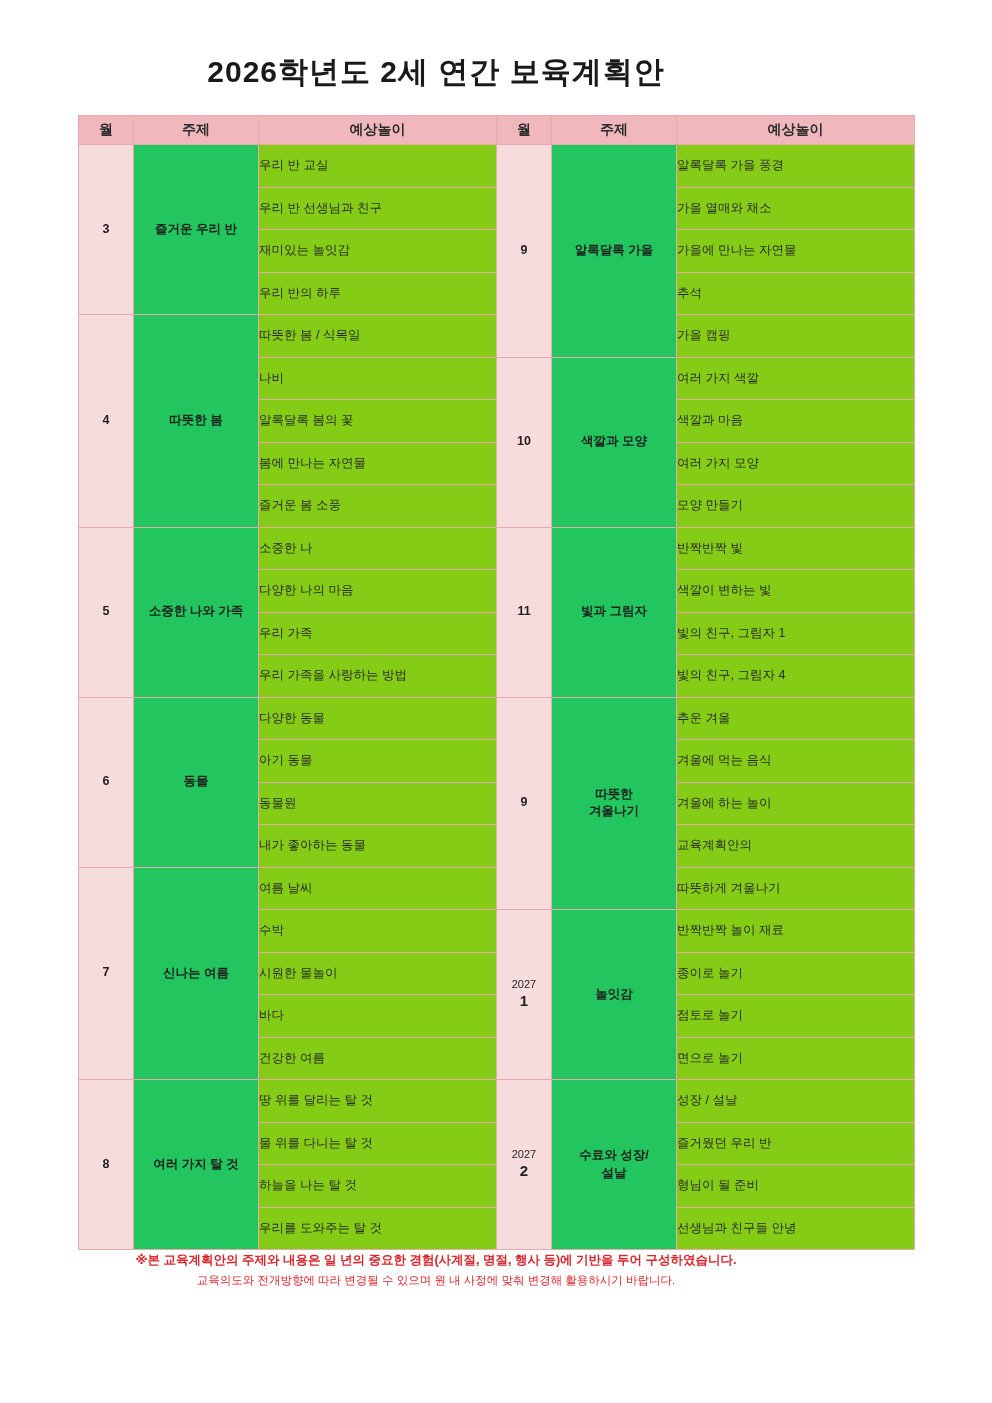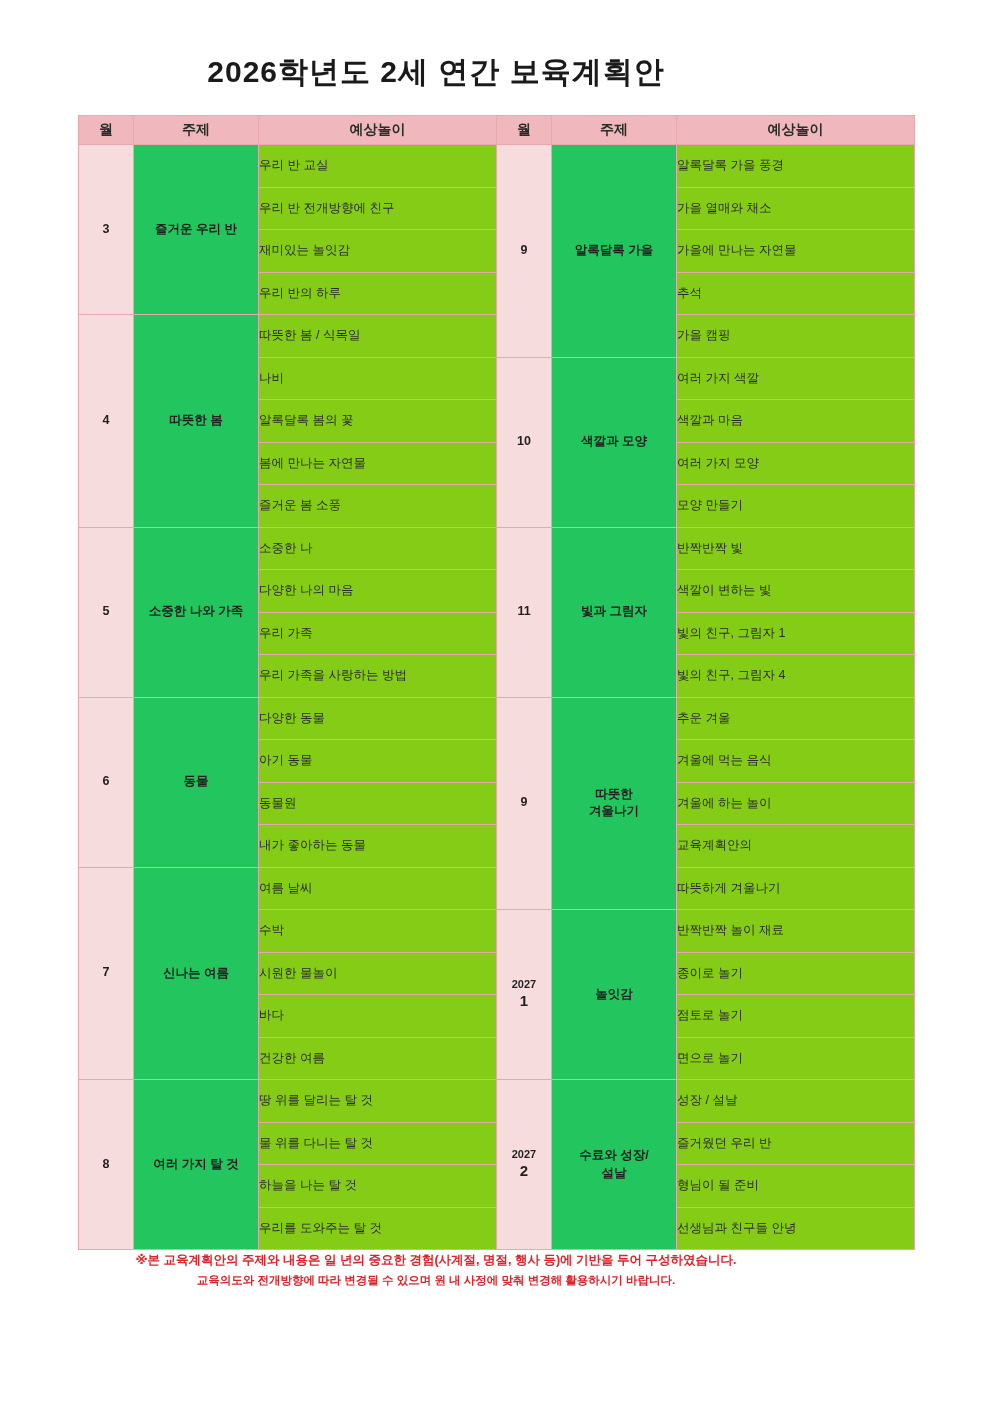--- a/index.html
+++ b/index.html
@@ -57,21 +57,21 @@
     text-align: center;
     vertical-align: middle;
     font-weight: bold;
     font-size: 15px;
     color: #1f1f1f;
     line-height: 1.25;
   }
   td.month.small {
     font-size: 11.5px;
   }
-  td.month.small .yr { display: block; font-size: 11px; font-weight: bold; }
+  td.month.small .yr { display: block; font-size: 11px; font-weight: normal; }
   td.month.small .mn { display: block; font-size: 15px; font-weight: bold; }
   td.theme {
     background: #22c55e;
     text-align: center;
     vertical-align: middle;
     font-weight: bold;
     font-size: 13px;
     color: #1f1f1f;
     line-height: 1.4;
   }
@@ -89,21 +89,20 @@
     line-height: 1.7;
   }
   .note1 {
     color: #d9252b;
     font-size: 12.5px;
     font-weight: bold;
   }
   .note2 {
     color: #d9252b;
     font-size: 11.5px;
-    font-weight: bold;
   }
 </style>
 </head>
 <body>
 
 <div class="page">
 
   <h1 class="doc-title">2026학년도  2세  연간  보육계획안</h1>
 
   <table class="plan">
@@ -128,21 +127,21 @@
     <tbody id="plan-body">
         <tr>
           <td class="month" rowspan="4">3</td>
           <td class="theme" rowspan="4">즐거운 우리 반</td>
           <td class="play">우리 반 교실</td>
           <td class="month" rowspan="5">9</td>
           <td class="theme" rowspan="5">알록달록 가을</td>
           <td class="play">알록달록 가을 풍경</td>
         </tr>
         <tr>
-          <td class="play">우리 반 전개방향에 친구</td>
+          <td class="play">우리 반 선생님과 친구</td>
           <td class="play">가을 열매와 채소</td>
         </tr>
         <tr>
           <td class="play">재미있는 놀잇감</td>
           <td class="play">가을에 만나는 자연물</td>
         </tr>
         <tr>
           <td class="play">우리 반의 하루</td>
           <td class="play">추석</td>
         </tr>

